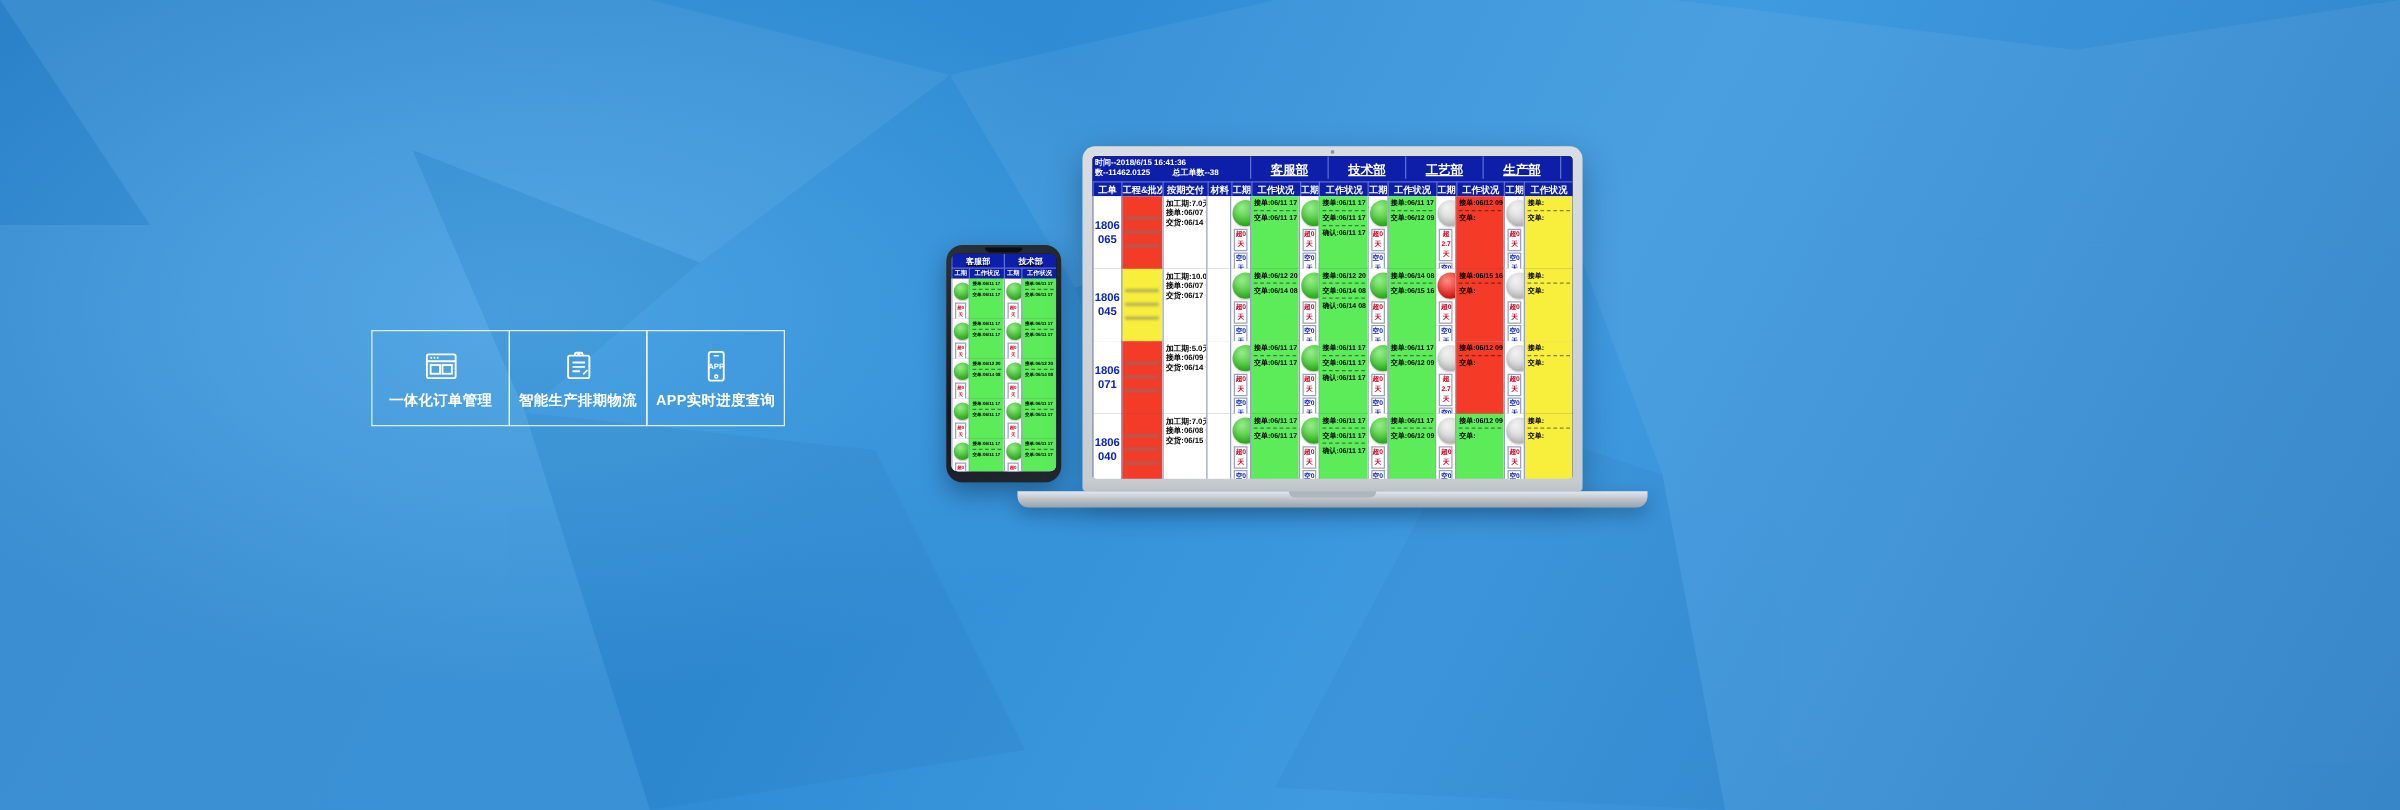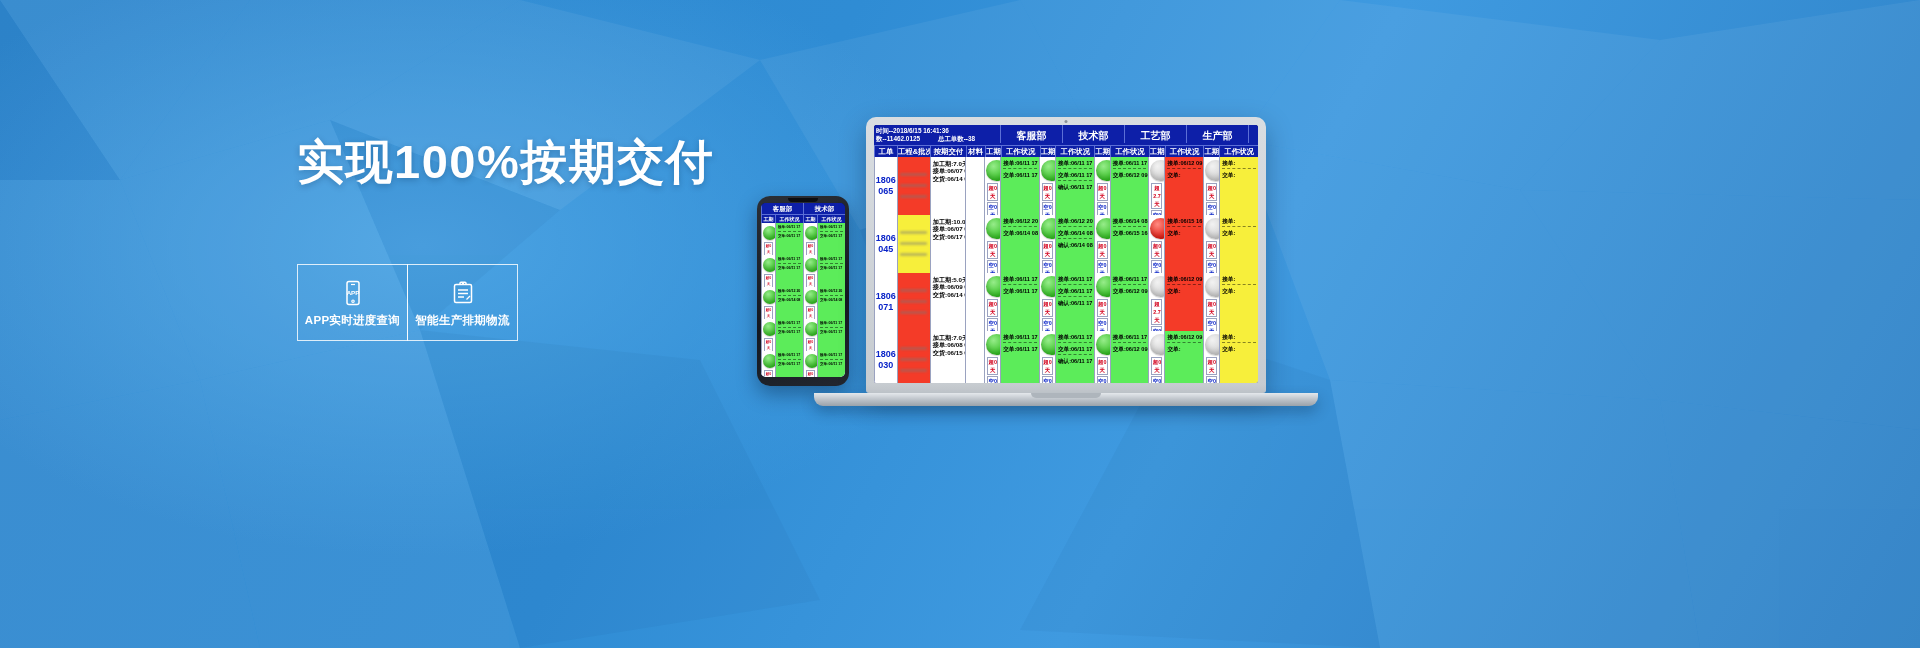--- a/index.html
+++ b/index.html
@@ -108,21 +108,21 @@
   .dash-top {
     background:#0d1fa8; color:#fff;
     display:flex; align-items:flex-start;
   }
   .dash-meta {
     font-size:6.4px; font-weight:bold; line-height:8.4px;
     padding:2px 0 1px 2px; white-space:nowrap; color:#fff;
     flex:0 0 auto;
   }
   .dash-meta .m2 { display:flex; gap:18px; }
-  .dept-row { display:flex; flex:1 1 auto; }
+  .dept-row { display:flex; flex:1 1 auto;text-decoration:underline; }
   .dept {
     color:#fff; font-size:10px; font-weight:bold;
     text-align:center; padding-top:4px;
     border-left:1px solid #5c6fd6;
     white-space:nowrap;
   }
   .col-row { display:flex; background:#0d1fa8; }
   .ch {
     color:#fff; font-size:7.4px; font-weight:bold;
     text-align:center; line-height:12px; height:12px;
@@ -211,51 +211,64 @@
       <polygon points="330,120 560,210 420,330"></polygon>
       <polygon points="860,230 1100,150 1180,330 920,390"></polygon>
       <polygon points="420,330 520,648 820,600 700,360"></polygon>
       <polygon points="1180,330 1330,380 1380,648 1020,630"></polygon>
       <polygon points="0,0 120,180 0,180"></polygon>
     </g>
   </svg>
 </div>
 
 <div id="copy">
-  <div class="h-line">实现100%按期交付</div>
 </div>
 
 <div id="features">
-
 
   <div class="feat">
     <span class="ic">
       <svg width="30" height="30" viewBox="0 0 30 30" fill="none" stroke="#ffffff" stroke-width="1.5">
-        <rect x="9" y="3.5" width="12" height="23" rx="2"></rect>
-        <line x1="13" y1="6.5" x2="17" y2="6.5" stroke-width="1.2"></line>
-        <circle cx="15" cy="23.2" r="1.2" stroke-width="1.2"></circle>
-        <text x="15" y="17" font-family="Liberation Sans, sans-serif" font-size="6.2" font-weight="bold" fill="#ffffff" stroke="none" text-anchor="middle">APP</text>
+        <rect x="3.5" y="5.5" width="23" height="19" rx="1.5"></rect>
+        <line x1="3.5" y1="11" x2="26.5" y2="11"></line>
+        <circle cx="7" cy="8.2" r="0.8" fill="#fff" stroke="none"></circle>
+        <circle cx="9.6" cy="8.2" r="0.8" fill="#fff" stroke="none"></circle>
+        <circle cx="12.2" cy="8.2" r="0.8" fill="#fff" stroke="none"></circle>
+        <rect x="6.5" y="14" width="7.5" height="7"></rect>
+        <rect x="16" y="14" width="7.5" height="7"></rect>
       </svg>
     </span>
-    <span class="lbl">APP实时进度查询</span>
+    <span class="lbl">一体化订单管理</span>
   </div>
 
   <div class="feat">
     <span class="ic">
       <svg width="30" height="30" viewBox="0 0 30 30" fill="none" stroke="#ffffff" stroke-width="1.5">
         <path d="M8 6.5h14a1.5 1.5 0 0 1 1.5 1.5v15a1.5 1.5 0 0 1-1.5 1.5H8A1.5 1.5 0 0 1 6.5 23V8A1.5 1.5 0 0 1 8 6.5z"></path>
         <path d="M12 6.5V5.2a1 1 0 0 1 1-1h4a1 1 0 0 1 1 1v1.3" fill="none"></path>
         <circle cx="15" cy="5.4" r="1.1" fill="#fff" stroke="none"></circle>
         <line x1="10" y1="12" x2="20" y2="12"></line>
         <line x1="10" y1="15.5" x2="20" y2="15.5"></line>
         <line x1="10" y1="19" x2="16" y2="19"></line>
         <path d="M18.5 21.5l3.5-3.5" stroke-width="1.3"></path>
       </svg>
     </span>
     <span class="lbl">智能生产排期物流</span>
+  </div>
+
+  <div class="feat">
+    <span class="ic">
+      <svg width="30" height="30" viewBox="0 0 30 30" fill="none" stroke="#ffffff" stroke-width="1.5">
+        <rect x="9" y="3.5" width="12" height="23" rx="2"></rect>
+        <line x1="13" y1="6.5" x2="17" y2="6.5" stroke-width="1.2"></line>
+        <circle cx="15" cy="23.2" r="1.2" stroke-width="1.2"></circle>
+        <text x="15" y="17" font-family="Liberation Sans, sans-serif" font-size="6.2" font-weight="bold" fill="#ffffff" stroke="none" text-anchor="middle">APP</text>
+      </svg>
+    </span>
+    <span class="lbl">APP实时进度查询</span>
   </div>
 
 </div>
 
 <div id="devices">
 
   <div id="phone">
     <div id="ph-body">
       <div id="ph-notch"></div>
       <div id="ph-screen">
@@ -590,21 +603,21 @@
                   <span class="tag idle">空0天</span>
                 </div>
                 <div class="cell c-work y" style="width: 44px; height: 58px;">
                   <div class="ln">接单:</div>
                   <div class="ln">交单:</div>
                 </div>
               </div>
               <div class="drow" style="height: 58px;">
                 <div class="cell c-wo" style="width: 26px; height: 58px;">
                   <div>1806</div>
-                  <div>030</div>
+                  <div>040</div>
                 </div>
                 <div class="cell c-blur" style="width: 38px; height: 58px; background: rgb(244, 59, 40);">
                   <span class="bl" style="top: 16px;"></span>
                   <span class="bl" style="top: 27px;"></span>
                   <span class="bl" style="top: 38px;"></span>
                 </div>
                 <div class="cell c-cycle" style="width: 40px; height: 58px;">
                   <div>加工期:7.0天</div>
                   <div>接单:06/08 00</div>
                   <div>交货:06/15 00</div>

